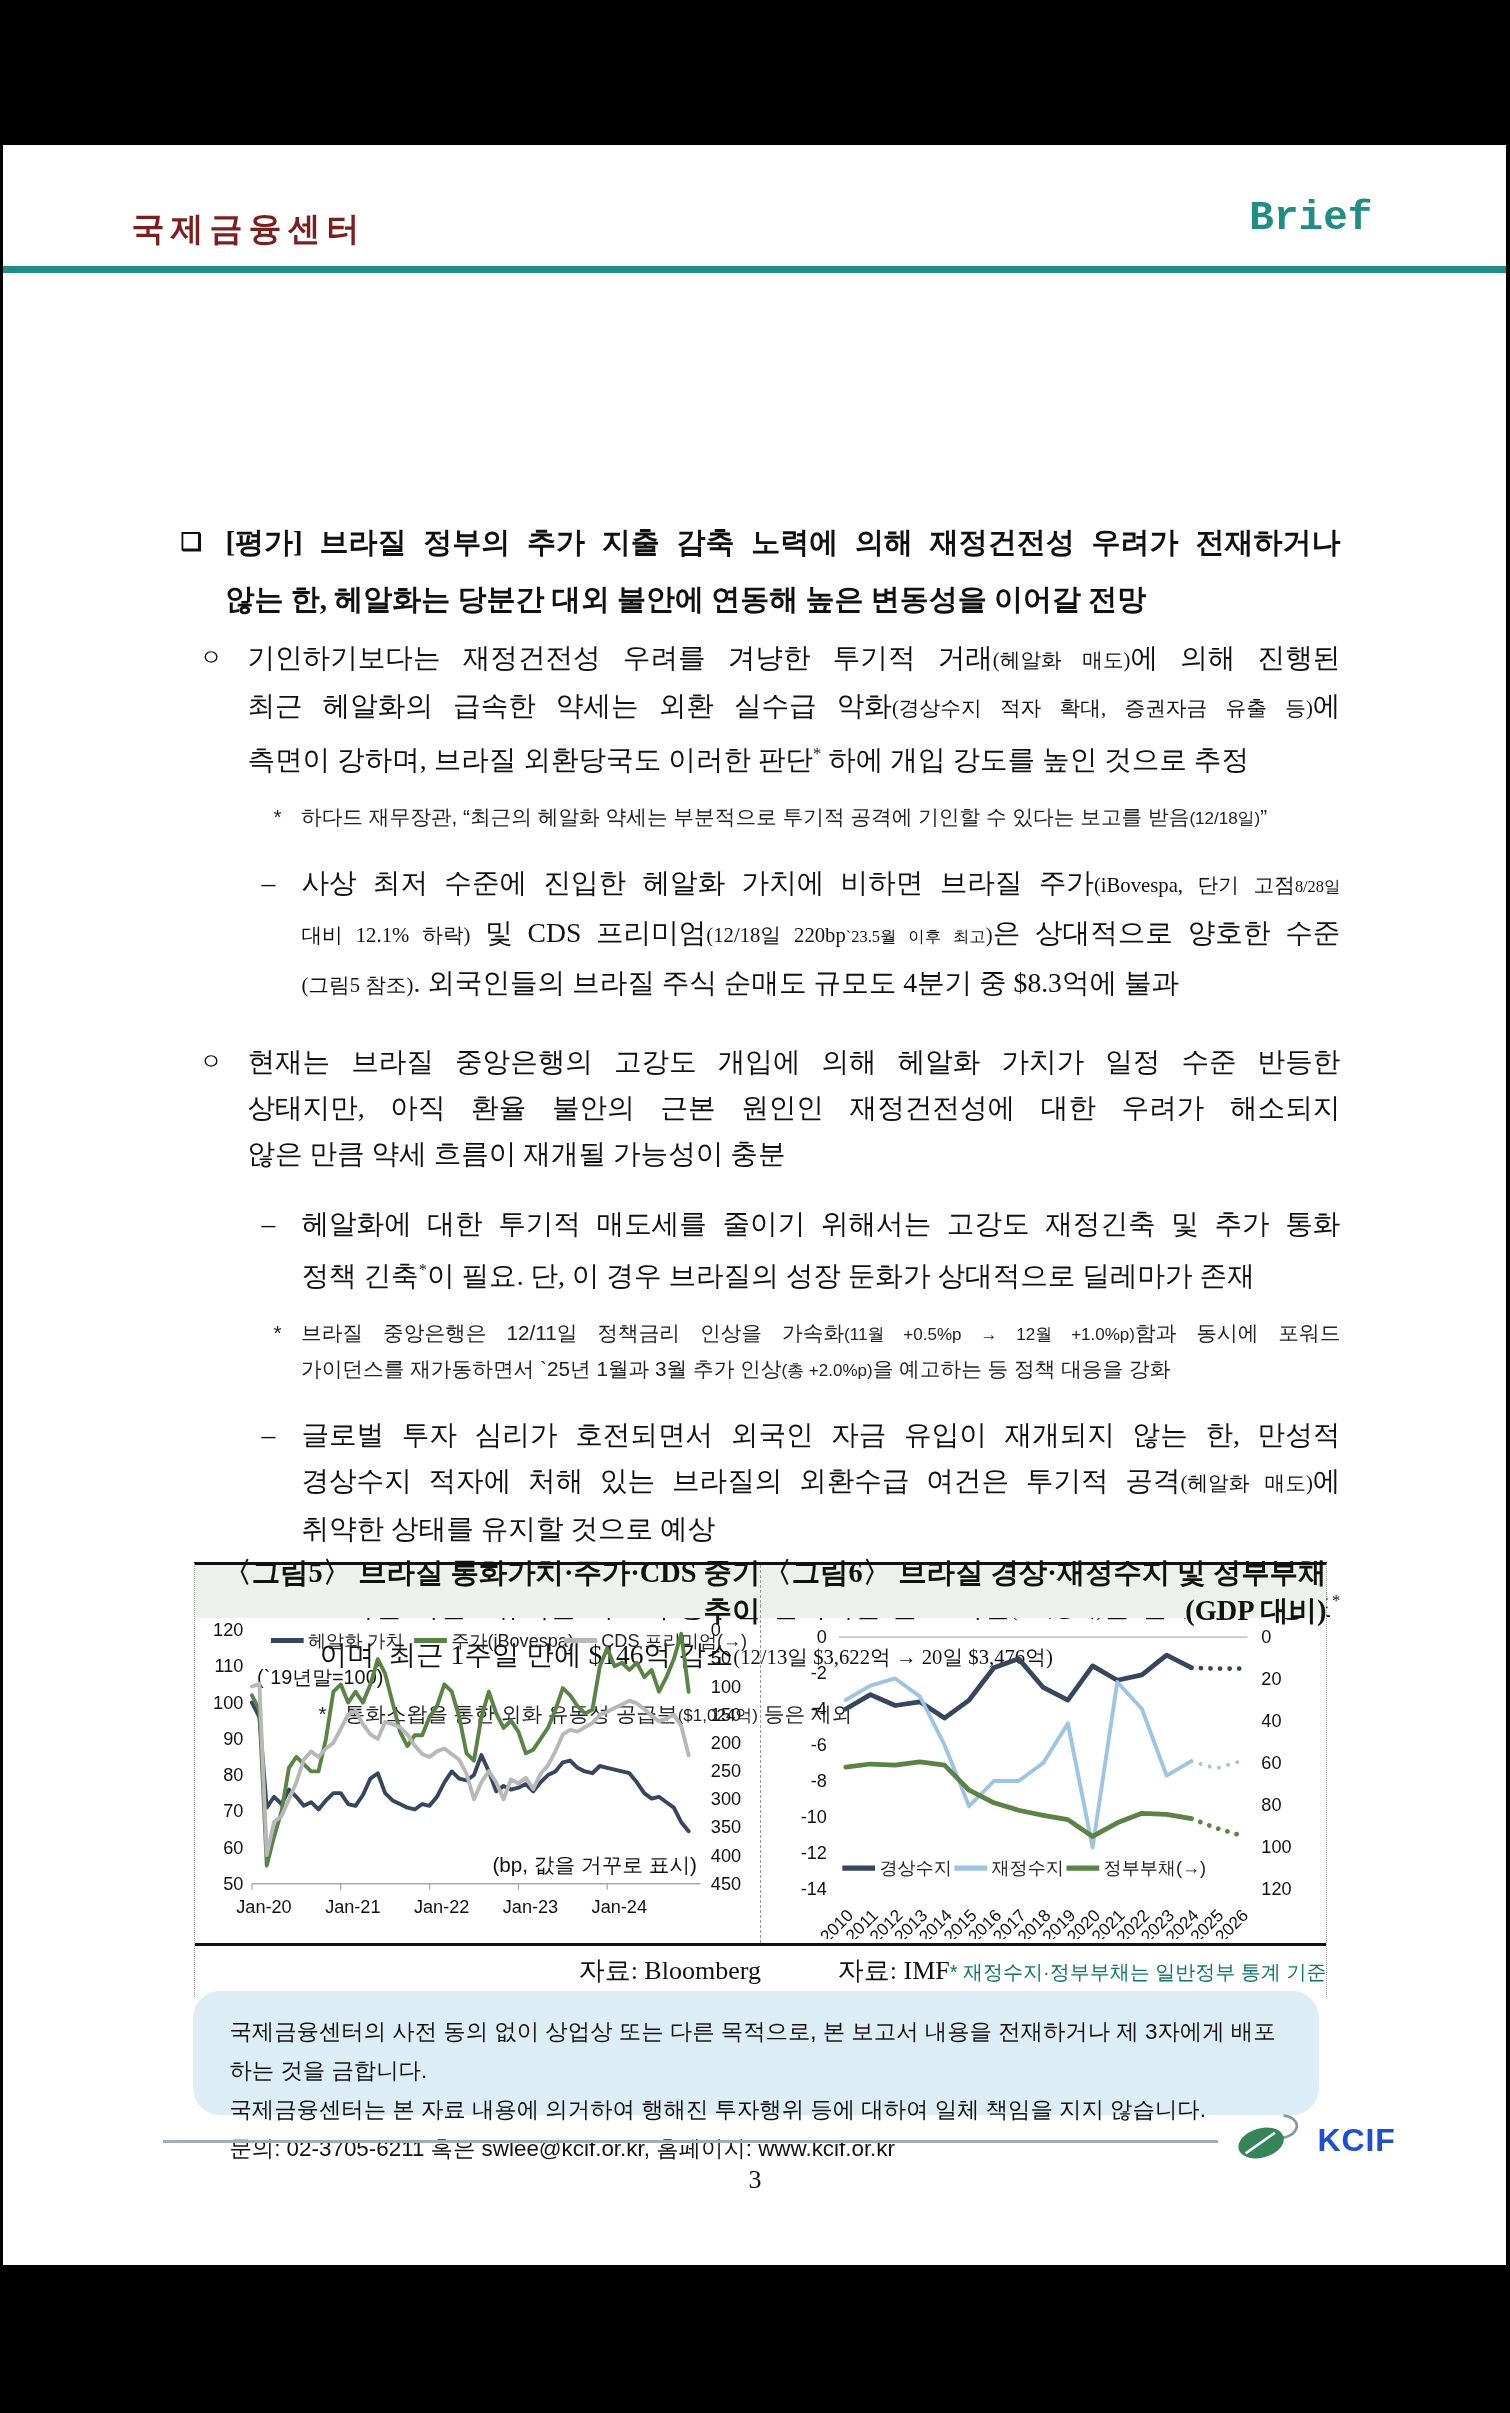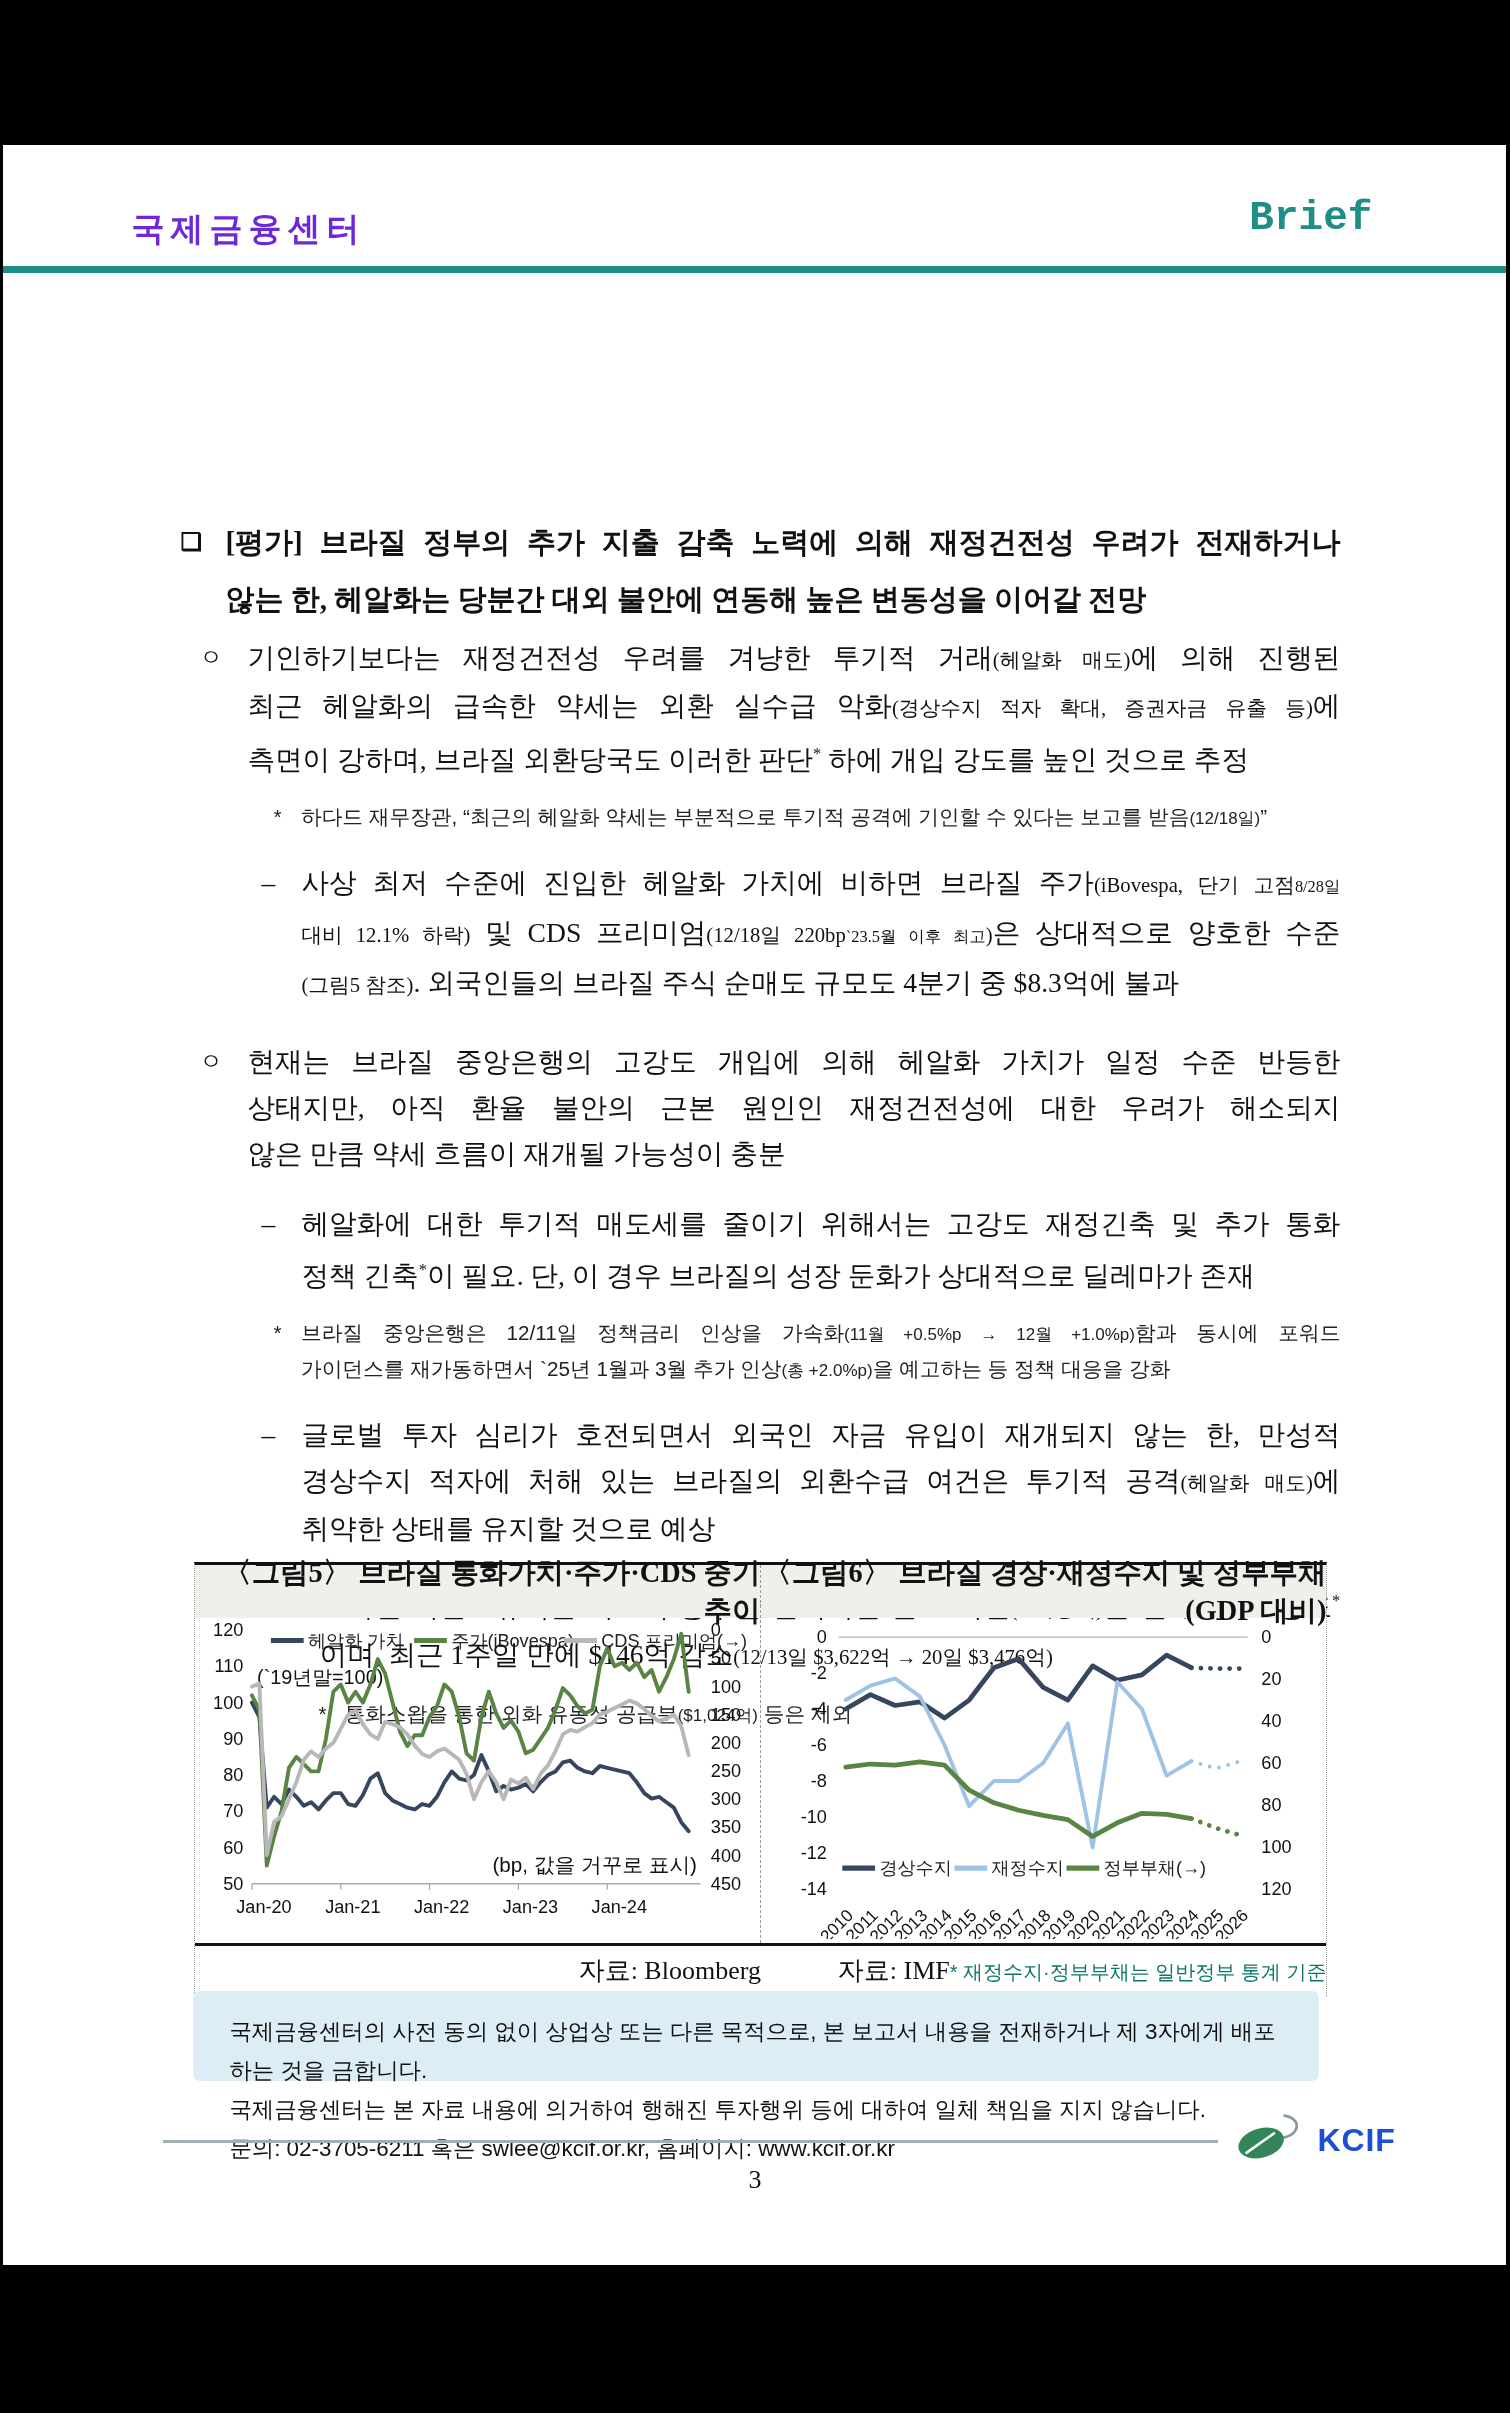--- a/index.html
+++ b/index.html
@@ -1,21 +1,21 @@
 <!DOCTYPE html>
 <html style="font-size:13.8px"><head>
 <meta charset="utf-8">
 <style>
   html,body{margin:0;padding:0;}
   body{width:1510px;height:2413px;background:#000;position:relative;
        font-family:"Liberation Serif", serif;color:#111;}
   .page{position:absolute;left:3.4px;top:145px;width:1503px;height:2120px;background:#ffffff;}
   
   .org{position:absolute;left:128px;top:62px;font-family:"Liberation Sans",sans-serif;
-       font-weight:bold;font-size:33px;letter-spacing:6px;color:#6d28d9;}
+       font-weight:bold;font-size:33px;letter-spacing:6px;color:#7f1d1d;}
   .brand{position:absolute;right:134px;top:50px;font-family:Liberation Mono, monospace;
        font-weight:bold;font-size:41px;}
   .rule{position:absolute;left:0;top:121px;width:100%;height:6.9px;}
   
   #content{position:absolute;left:177px;top:369px;width:1160px;}
   .block{display:flex;}
   .marker{flex:0 0 auto;}
   .btext{flex:1 1 auto;}
   .line.j{text-align:justify;text-align-last:justify;}
   .h1{font-size:29px;font-weight:bold;line-height:57px;}
@@ -44,22 +44,22 @@
   .figcol{width:565px;}
   .figcol + .figcol{border-left:1.7px dashed #999;}
   .fig-title{height:53px;display:flex;align-items:center;justify-content:center;
              font-weight:bold;font-size:28.4px;}
   .figline{height:3.4px;background:#111;}
   .srcrow{display:flex;background:#fff;}
   .srccell{width:565px;padding:6.9px 0 8.6px 13.8px;font-size:26px;}
   .srcnote{font-family:"Liberation Sans",sans-serif;font-size:20px;color:#0f766e;}
   svg text{font-family:"Liberation Sans",sans-serif;}
   
-  .disclaimer{position:absolute;left:190px;top:1846px;width:1126px;height:90px;
-              border-radius:7px;padding:20.7px 36px;box-sizing:border-box;
+  .disclaimer{position:absolute;left:190px;top:1846px;width:1126px;height:124px;
+              border-radius:27px;padding:20.7px 36px;box-sizing:border-box;
               font-family:"Liberation Sans",sans-serif;font-size:22.4px;line-height:39px;color:#111;}
   .logo-line{position:absolute;left:160px;top:1995px;width:1055px;height:2.6px;background:#9fb0b5;}
   .logo-mark{position:absolute;left:1222px;top:1967px;}
   .logo-text{position:absolute;left:1314px;top:1977px;font-family:"Liberation Sans",sans-serif;
              font-weight:bold;font-size:32px;color:#1d4ed8;letter-spacing:0.9px;}
   .pageno{position:absolute;left:0;top:2020px;width:100%;text-align:center;font-size:26px;}
 </style>
 </head>
 <body>
 

